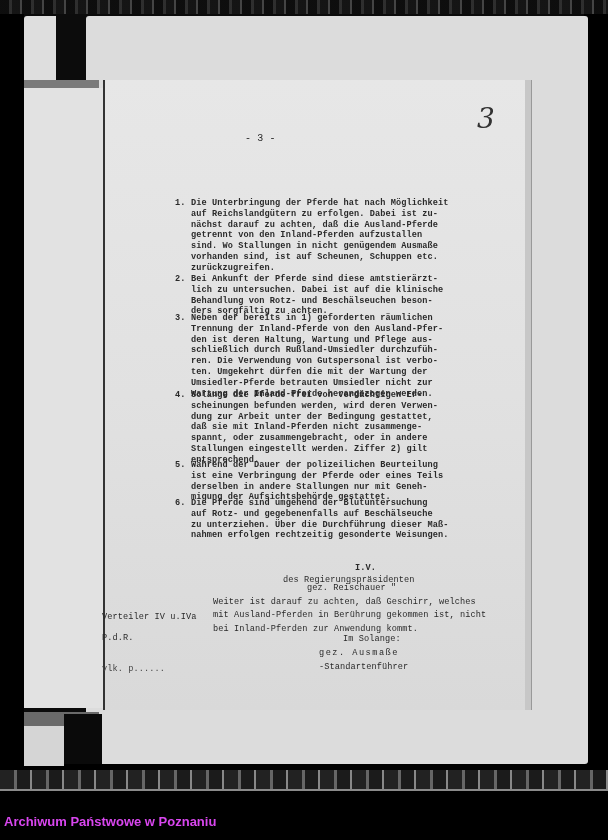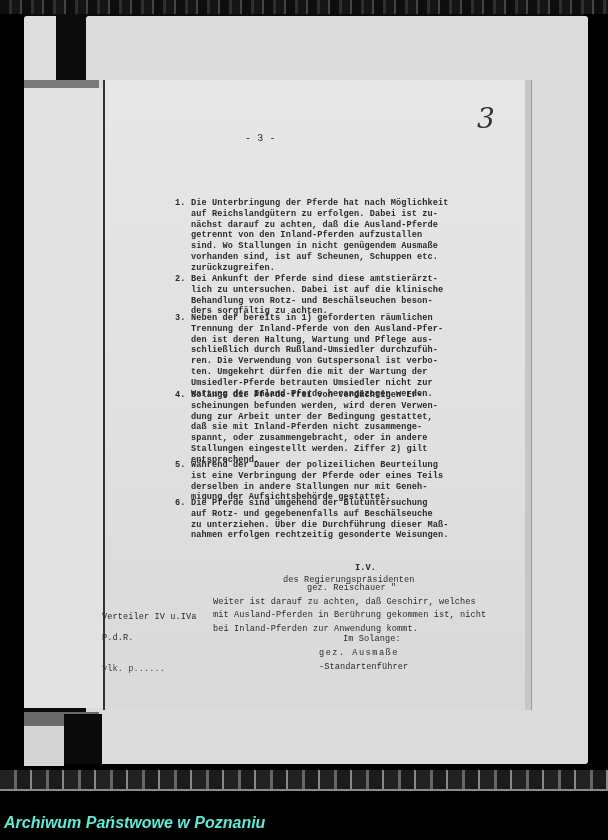--- a/index.html
+++ b/index.html
@@ -30,21 +30,21 @@
     border-left: 2px solid #333;
     box-shadow: 6px 0 0 #c7c7c7, 7px 0 0 #999;
   }
   .bottom-band {
     position: absolute; left: 0; top: 770px; width: 608px; height: 20px;
     background: repeating-linear-gradient(90deg, #222 0 14px, #666 14px 17px, #1b1b1b 17px 30px, #888 30px 32px);
   }
   .bottom-line { position: absolute; left: 0; top: 789px; width: 608px; height: 2px; background: #8a8a8a; }
   .footer-label {
     position: absolute; left: 4px; top: 814px;
-    font-family: "Liberation Sans", sans-serif; font-weight: bold; font-size: 16px; color: #5eead4; font-style: italic;
+    font-family: "Liberation Sans", sans-serif; font-weight: bold; font-size: 13px; color: #d946ef;
   }
   .doc { position: absolute; left: 0; top: 0; width: 100%; height: 100%; color: #2a2a2a; font-size: 8.6px; line-height: 10.8px; letter-spacing: 0.1px; }
   .page-number { position: absolute; left: 140px; top: 54px; font-size: 10px; }
   .folio { position: absolute; left: 372px; top: 34px; font-family: "DejaVu Serif", serif; font-style: italic; font-size: 28px; color: #333; }
   .intro { position: absolute; left: 70px; top: 78px; width: 330px; white-space: pre; }
   .item { position: absolute; left: 70px; width: 340px; }
   .item .num { position: absolute; left: 0; top: 0; font-weight: bold; }
   .item .txt { position: absolute; left: 16px; top: 0; white-space: pre; font-weight: bold; }
   .closing { position: absolute; left: 70px; top: 454px; white-space: pre; }
   .iv { position: absolute; left: 250px; top: 483px; font-weight: bold; }

